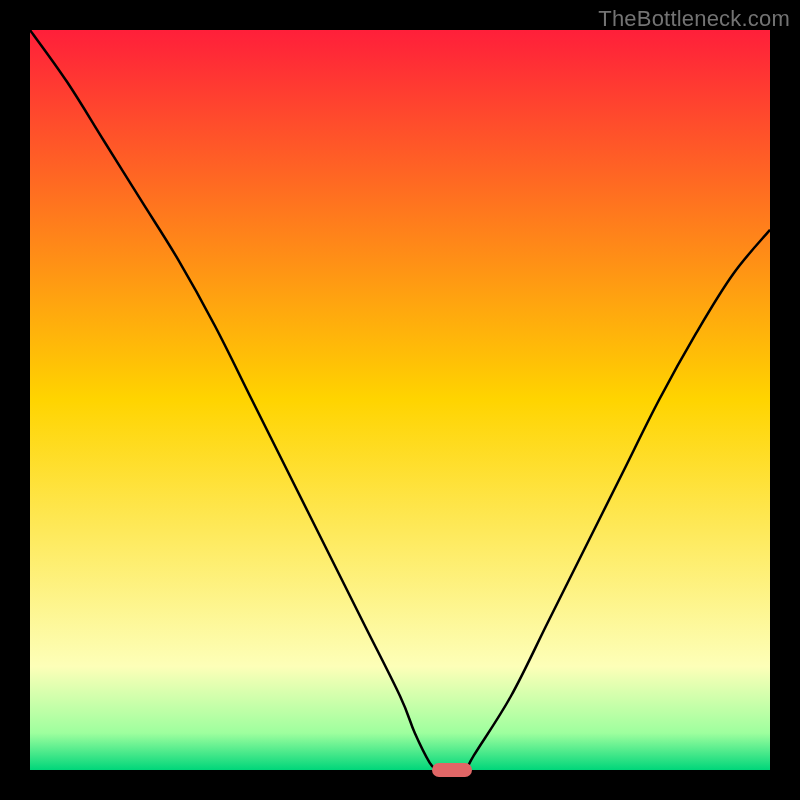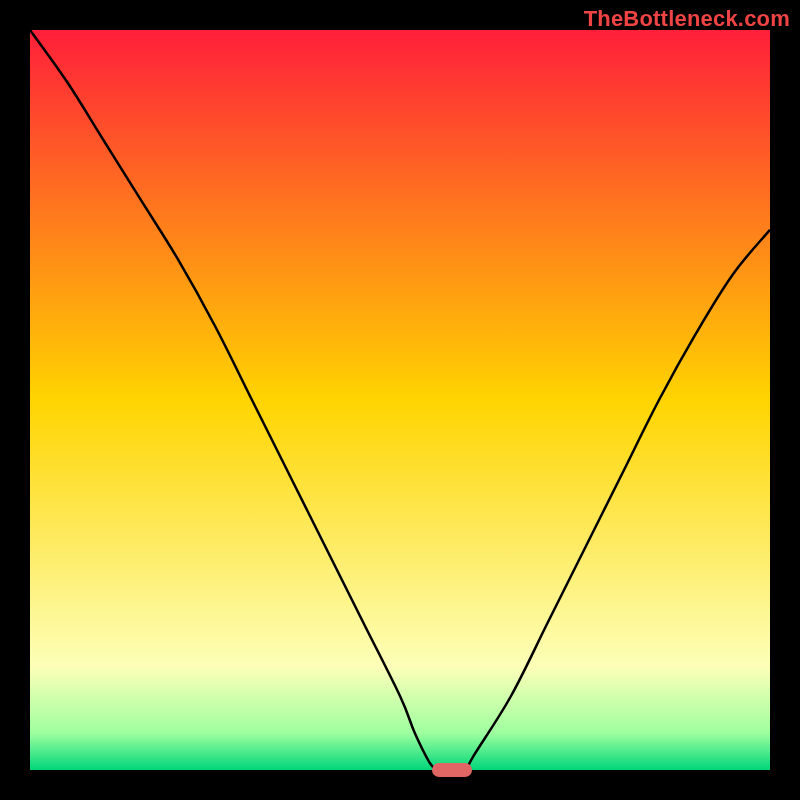--- a/index.html
+++ b/index.html
@@ -1,18 +1,18 @@
 <!DOCTYPE html>
 <html><head>
 <meta charset="utf-8">
 <style>
   html,body{margin:0;padding:0;width:800px;height:800px;overflow:hidden;background:#000;font-family:Arial,Helvetica,sans-serif}
   .frame{position:absolute;inset:0;background:#000}
   .plot{position:absolute;left:30px;top:30px;width:740px;height:740px}
-  .watermark{position:absolute;top:6px;right:10px;color:#ef4444;font-size:22px;font-weight:700;letter-spacing:.2px}
+  .watermark{position:absolute;top:6px;right:10px;color:#737373;font-size:22px;font-weight:400;letter-spacing:.2px}
   .marker{position:absolute;width:40px;height:14px;border-radius:7px;background:#e06666;transform:translate(-50%,-50%)}
   svg{display:block}
 </style>
 </head>
 <body>
 
 <div class="frame">
   <div class="plot">
     <svg id="plot-svg" width="740" height="740" viewBox="0 0 740 740">
       <defs>

